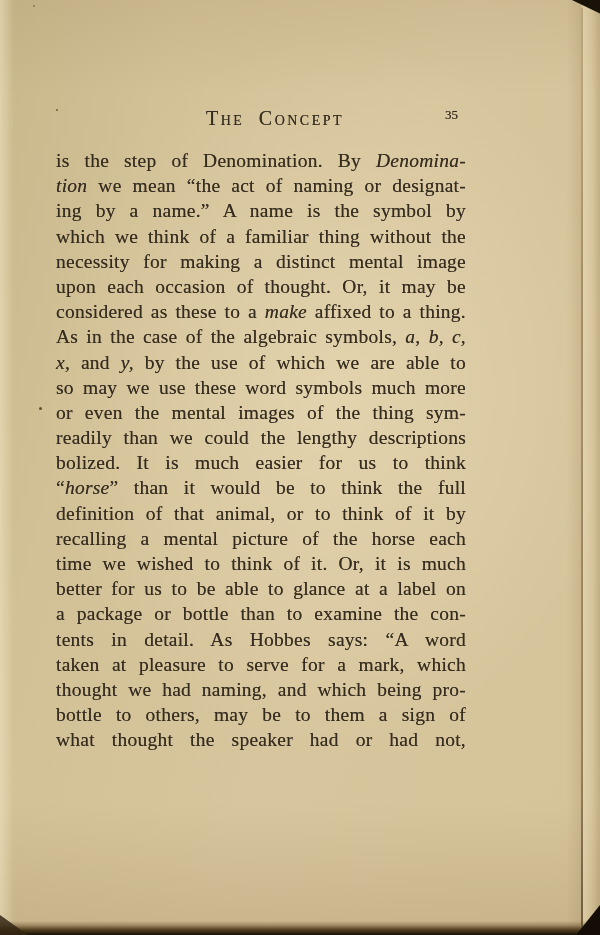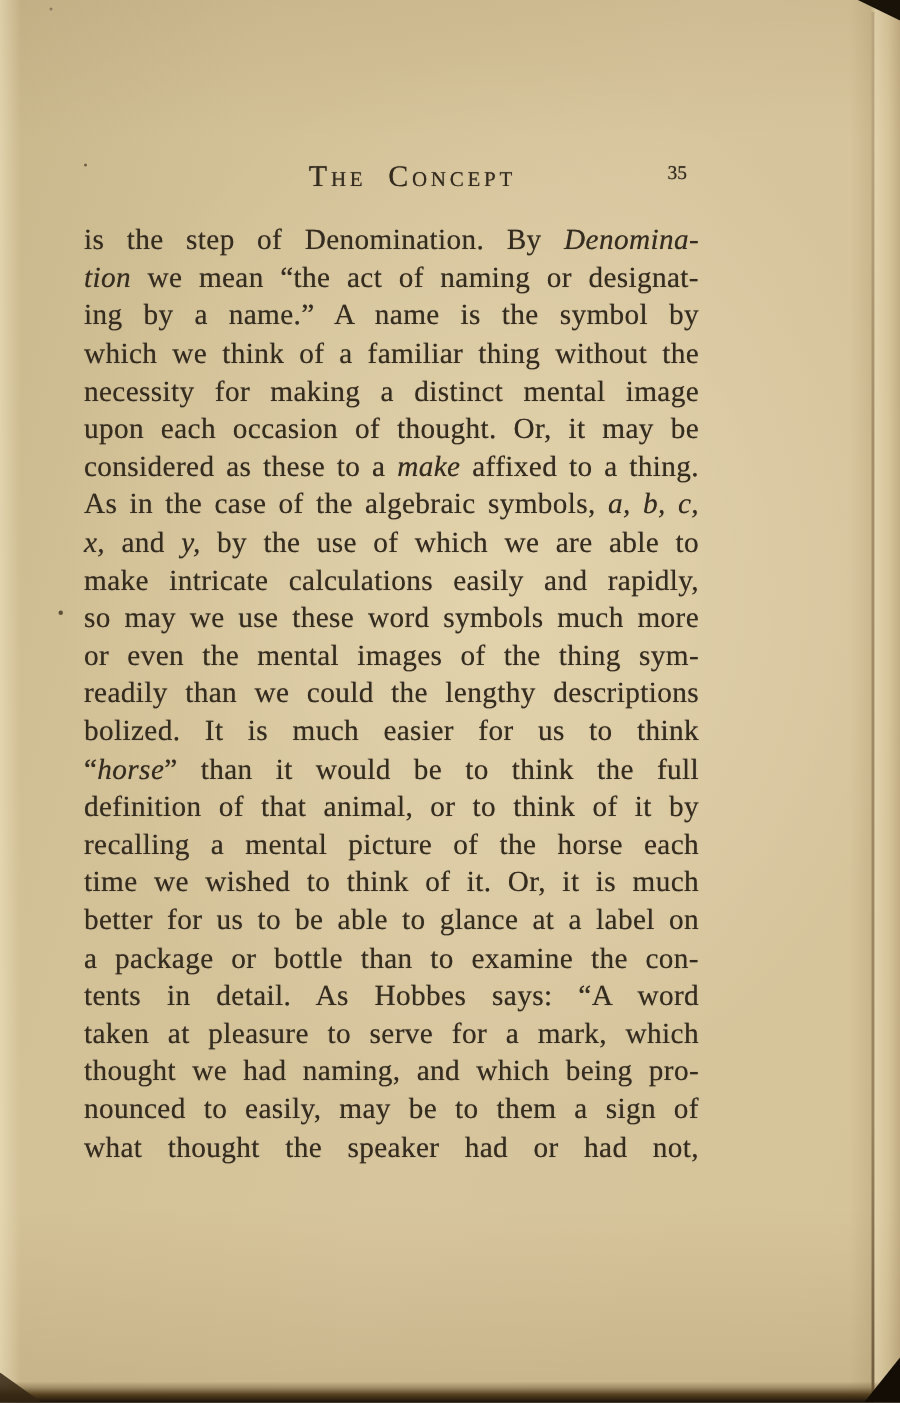--- a/index.html
+++ b/index.html
@@ -106,35 +106,34 @@
     <div class="body-text">
         <div class="line"><span>is the step of Denomination. By </span><span class="em">Denomina-</span></div>
         <div class="line"><span class="em">tion</span><span> we mean “the act of naming or designat-</span></div>
         <div class="line"><span>ing by a name.” A name is the symbol by</span></div>
         <div class="line"><span>which we think of a familiar thing without the</span></div>
         <div class="line"><span>necessity for making a distinct mental image</span></div>
         <div class="line"><span>upon each occasion of thought. Or, it may be</span></div>
         <div class="line"><span>considered as these to a </span><span class="em">make</span><span> affixed to a thing.</span></div>
         <div class="line"><span>As in the case of the algebraic symbols, </span><span class="em">a, b, c,</span></div>
         <div class="line"><span class="em">x,</span><span> and </span><span class="em">y,</span><span> by the use of which we are able to</span></div>
-        <div class="line"><span>make intricate calculations easily and rapidly,</span></div>
         <div class="line"><span>so may we use these word symbols much more</span></div>
         <div class="line"><span>or even the mental images of the thing sym-</span></div>
         <div class="line"><span>readily than we could the lengthy descriptions</span></div>
         <div class="line"><span>bolized. It is much easier for us to think</span></div>
         <div class="line"><span>“</span><span class="em">horse</span><span>” than it would be to think the full</span></div>
         <div class="line"><span>definition of that animal, or to think of it by</span></div>
         <div class="line"><span>recalling a mental picture of the horse each</span></div>
         <div class="line"><span>time we wished to think of it. Or, it is much</span></div>
         <div class="line"><span>better for us to be able to glance at a label on</span></div>
         <div class="line"><span>a package or bottle than to examine the con-</span></div>
         <div class="line"><span>tents in detail. As Hobbes says: “A word</span></div>
         <div class="line"><span>taken at pleasure to serve for a mark, which</span></div>
         <div class="line"><span>thought we had naming, and which being pro-</span></div>
-        <div class="line"><span>nounced to easily, may be to them a sign of</span></div>
+        <div class="line"><span>bottle to others, may be to them a sign of</span></div>
         <div class="line"><span>what thought the speaker had or had not,</span></div>
       </div>
   </div>
 
   <div class="speck s1"></div>
   <div class="speck s2"></div>
   <div class="speck s3"></div>
 
   <div class="bottom-edge"></div>
   <div class="corner-bottom-left"></div>

